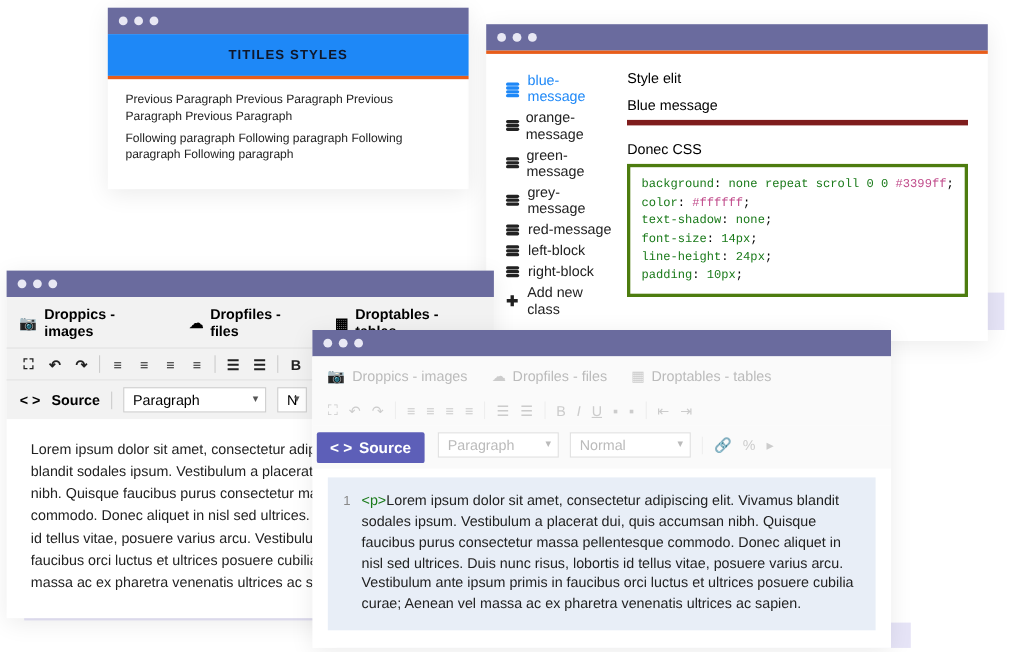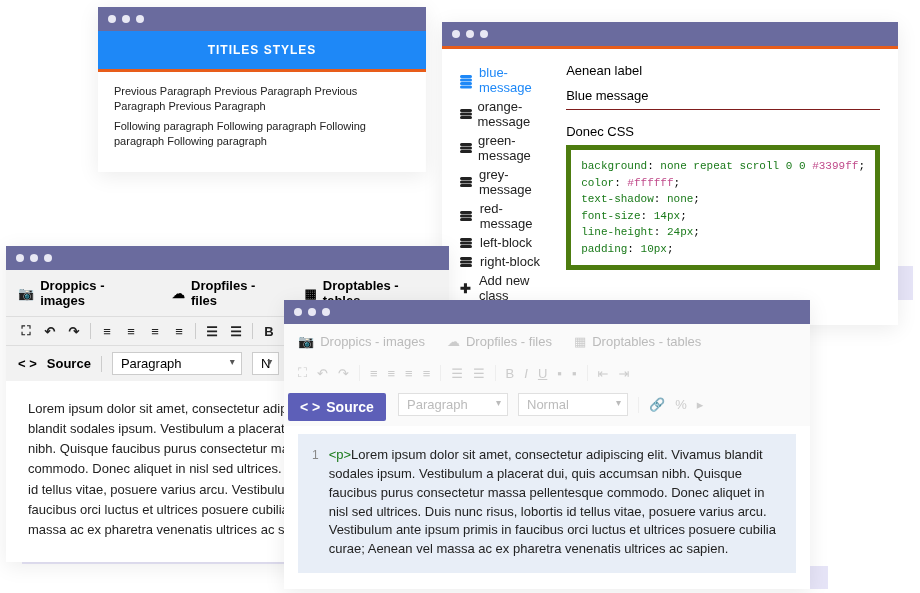--- a/index.html
+++ b/index.html
@@ -1,21 +1,21 @@
 <!DOCTYPE html>
 <html><head>
 <meta charset="utf-8">
 <style>
 * { box-sizing: border-box; margin: 0; padding: 0; }
 body { font-family: Arial, Helvetica, sans-serif; background: #fff; width: 920px; height: 593px; position: relative; overflow: hidden; font-size: 13px; }
 
 .window { position: absolute; background: #fff; box-shadow: 0 4px 20px rgba(0,0,0,0.08); }
 .titlebar { background: #6a6b9e; height: 24px; display: flex; align-items: center; padding: 0 10px; gap: 6px; }
 .dot { width: 8px; height: 8px; border-radius: 50%; background: #e8e8f4; }
-.b-header { background: #1e88f7; color: #ffffff; text-align: center; padding: 12px 0; font-size: 12px; letter-spacing: 1px; font-weight: 600; }
+.b-header { background: #1e88f7; color: #0f172a; text-align: center; padding: 12px 0; font-size: 12px; letter-spacing: 1px; font-weight: 600; }
 .o-line { height: 3px; background: #e85d1a; }
 
 
 .w1 { left: 98px; top: 7px; width: 328px; }
 .w1 .body { padding: 12px 16px 18px; }
 .prev-lbl { font-weight: bold; font-size: 12px; margin-bottom: 6px; }
 .para-sm { font-size: 11px; color: #222; line-height: 1.4; margin-bottom: 4px; }
 .example { font-size: 18px; font-weight: bold; margin: 6px 0; }
 
 
@@ -25,22 +25,22 @@
 .cl-list li { display: flex; align-items: center; gap: 8px; padding: 2px 0; font-size: 13px; color: #222; cursor: pointer; }
 .cl-list li.sel { color: #1e88f7; }
 .db-icon { display: inline-block; width: 12px; height: 10px; position: relative; }
 .db-icon::before, .db-icon::after { content: ""; position: absolute; left: 0; width: 12px; height: 3px; background: #222; border-radius: 2px; }
 .db-icon::before { top: 0; box-shadow: 0 3.5px 0 #222; }
 .db-icon::after { top: 7px; }
 .cl-list li.sel .db-icon::before, .cl-list li.sel .db-icon::after { background: #1e88f7; box-shadow: 0 3.5px 0 #1e88f7; }
 .plus { font-weight: bold; width: 12px; text-align: center; }
 .right-col { flex: 1; }
 .fld-lbl { font-size: 13px; margin-bottom: 6px; }
-.fld-input { width: 100%; border: none; border-bottom: 1px solid #7f1d1d; padding: 4px 0 6px; font-size: 13px; margin-bottom: 14px; outline: none; }
-.code-box { border: 5px solid #4d7c0f; padding: 8px 10px; font-family: "Courier New", monospace; font-size: 11px; line-height: 1.5; white-space: pre; overflow: hidden; }
+.fld-input { width: 100%; border: none; border-bottom: 5px solid #7f1d1d; padding: 4px 0 6px; font-size: 13px; margin-bottom: 14px; outline: none; }
+.code-box { border: 3px solid #4d7c0f; padding: 8px 10px; font-family: "Courier New", monospace; font-size: 11px; line-height: 1.5; white-space: pre; overflow: hidden; }
 .c-prop { color: #1a7a1a; }
 .c-val { color: #1a7a1a; }
 .c-hex { color: #c04a8a; }
 
 
 .w3 { left: 6px; top: 246px; width: 443px; z-index: 1; }
 .w3 .tb1 { background: #f2f2f2; border-bottom: 1px solid #ddd; padding: 8px 12px; display: flex; gap: 22px; font-size: 13px; font-weight: 600; align-items: center; }
 .w3 .tb2 { background: #f2f2f2; padding: 6px 12px; display: flex; gap: 8px; align-items: center; border-bottom: 1px solid #ddd; }
 .w3 .tb3 { background: #f2f2f2; padding: 6px 12px; display: flex; gap: 10px; align-items: center; }
 .ic { width: 16px; height: 14px; display: inline-flex; align-items: center; justify-content: center; font-size: 13px; font-weight: bold; color: #222; }
@@ -125,21 +125,21 @@
       <li>
           <span class="db-icon"></span>
           <span>right-block</span>
         </li>
       <li>
           <span class="plus">✚</span>
           <span>Add new class</span>
         </li>
     </ul>
     <div class="right-col">
-      <div class="fld-lbl">Aenean label</div>
+      <div class="fld-lbl">Style elit</div>
       <input class="fld-input" value="Blue message" style="">
       <div class="fld-lbl">Donec CSS</div>
       <div class="code-box" id="css-box"><div><span class="c-prop">background</span>: <span class="c-val">none repeat scroll 0 0 </span><span class="c-hex">#3399ff</span>;</div><div><span class="c-prop">color</span>: <span class="c-hex">#ffffff</span>;</div><div><span class="c-prop">text-shadow</span>: <span class="c-val">none</span>;</div><div><span class="c-prop">font-size</span>: <span class="c-val">14px</span>;</div><div><span class="c-prop">line-height</span>: <span class="c-val">24px</span>;</div><div><span class="c-prop">padding</span>: <span class="c-val">10px</span>;</div></div>
     </div>
   </div>
 </div>
 
 <div class="window w3">
   <div class="titlebar">
     <span class="dot"></span>

